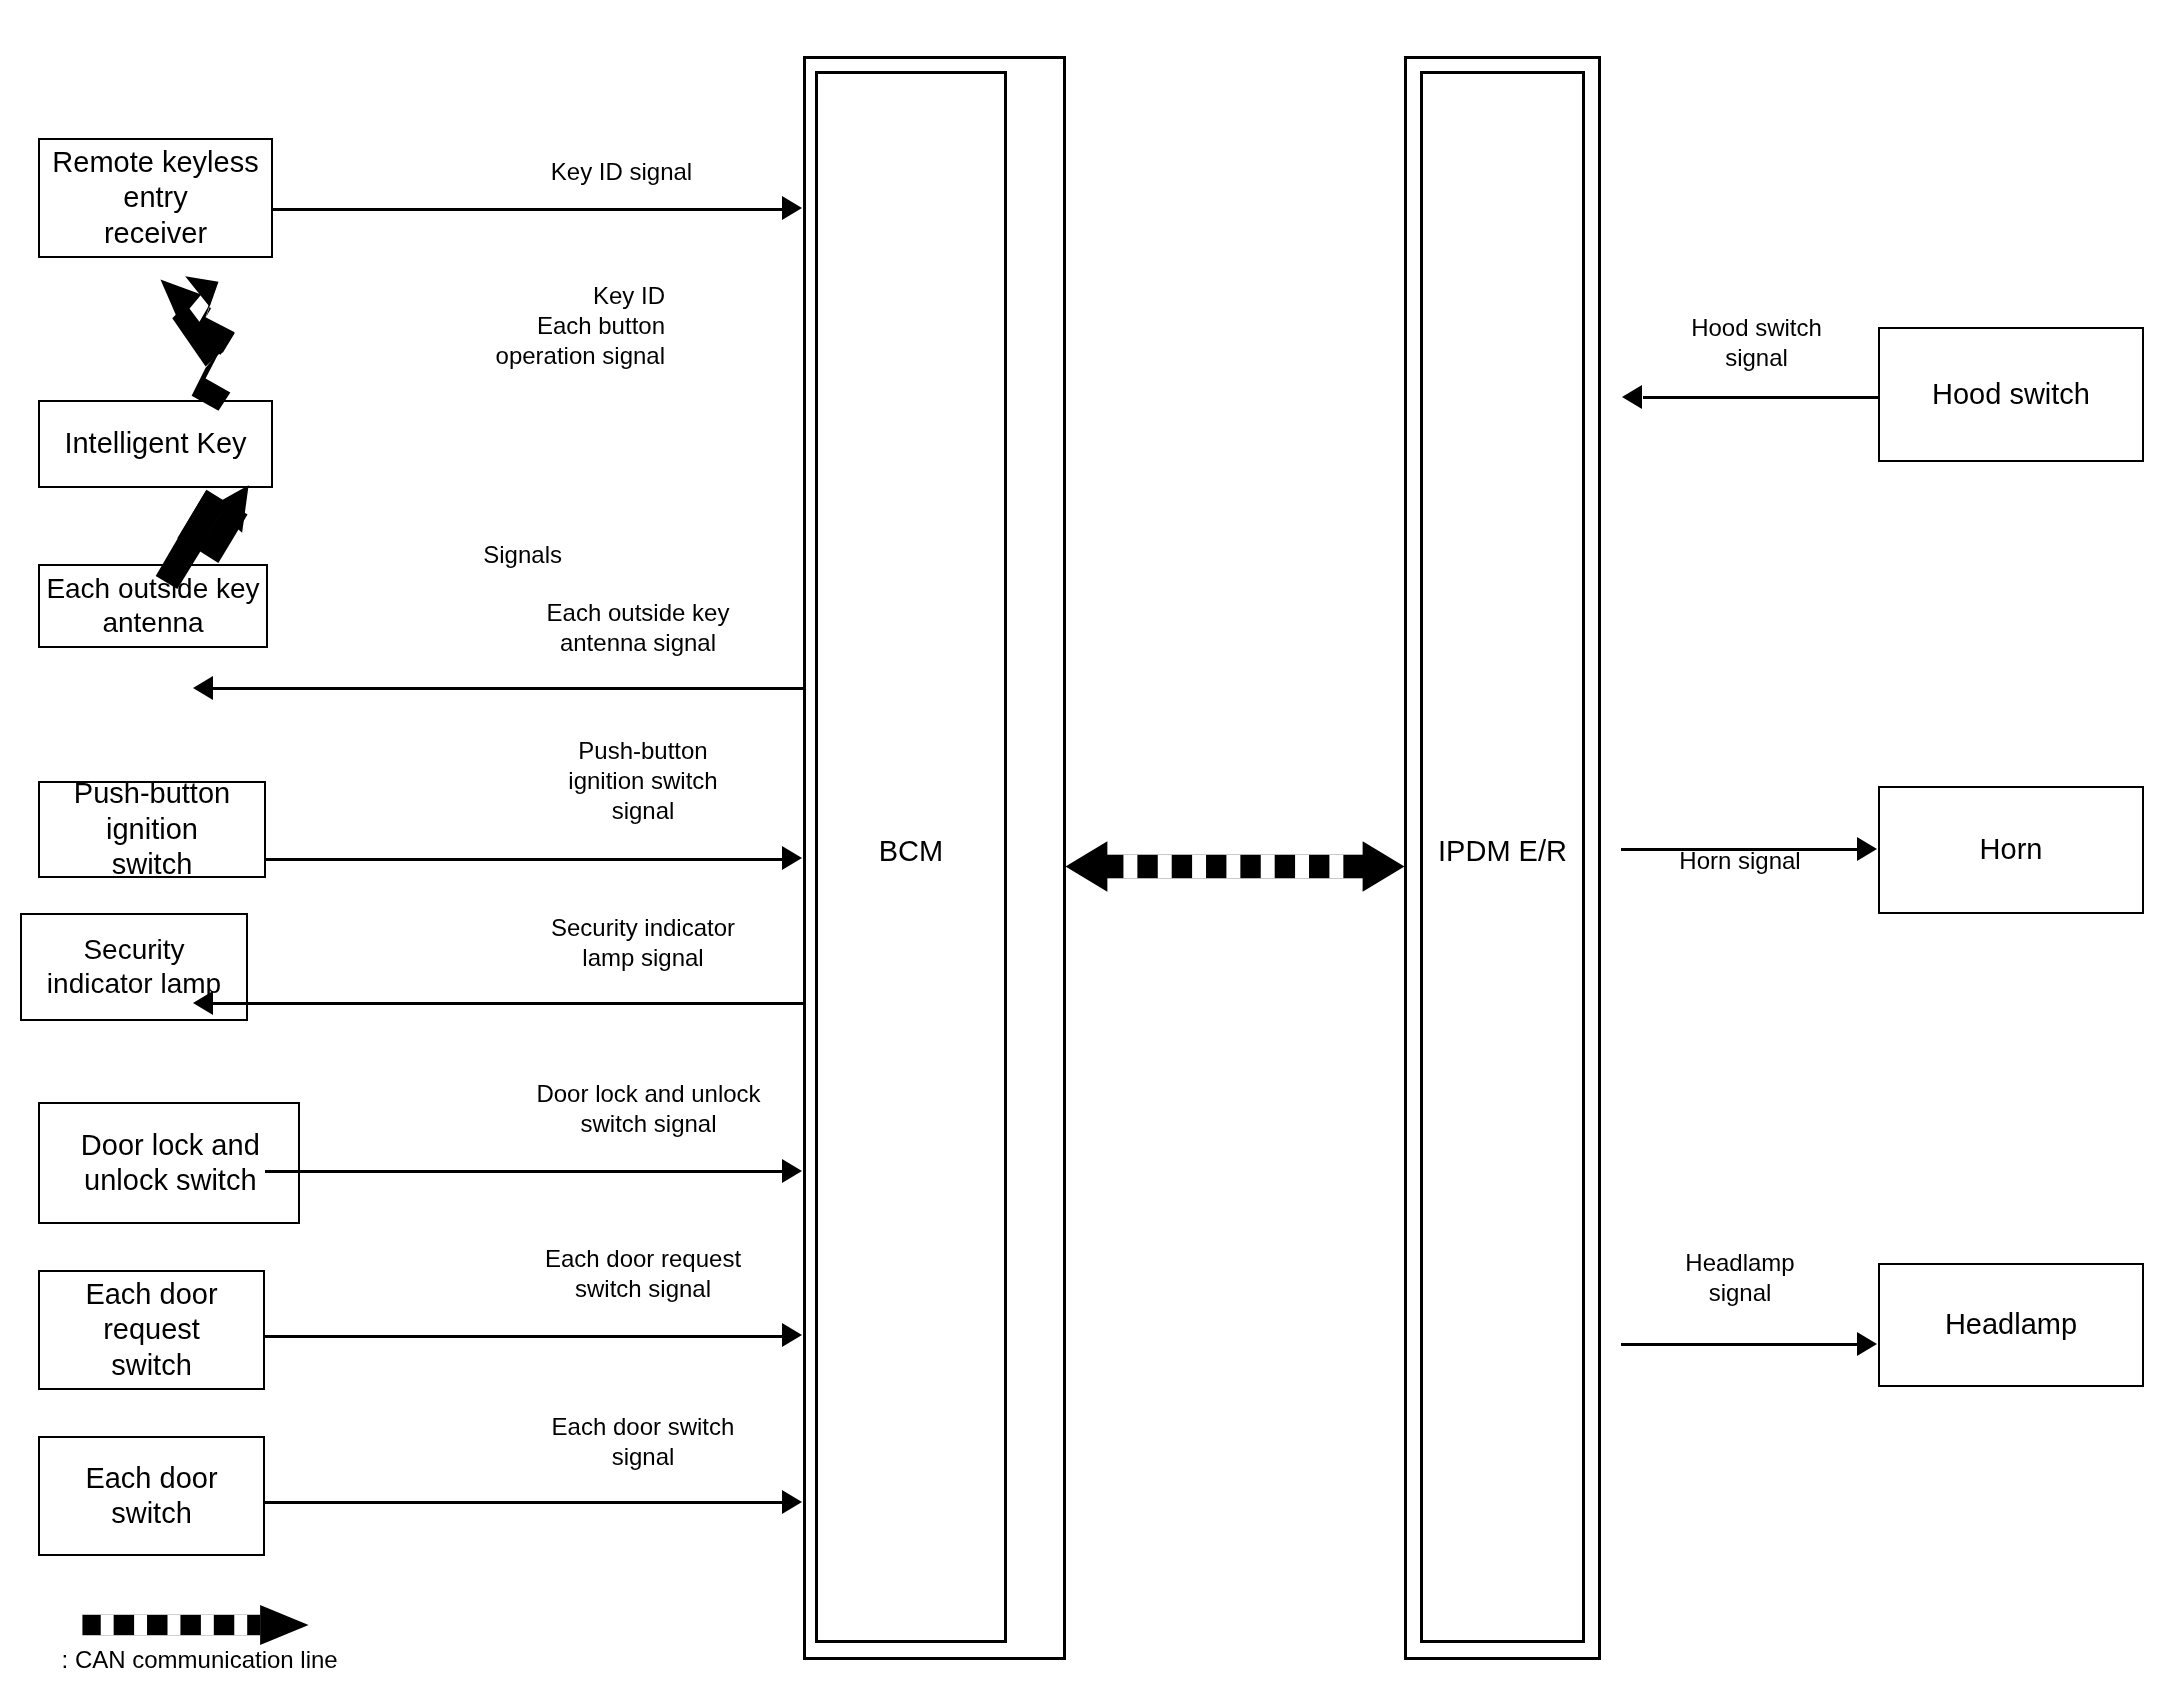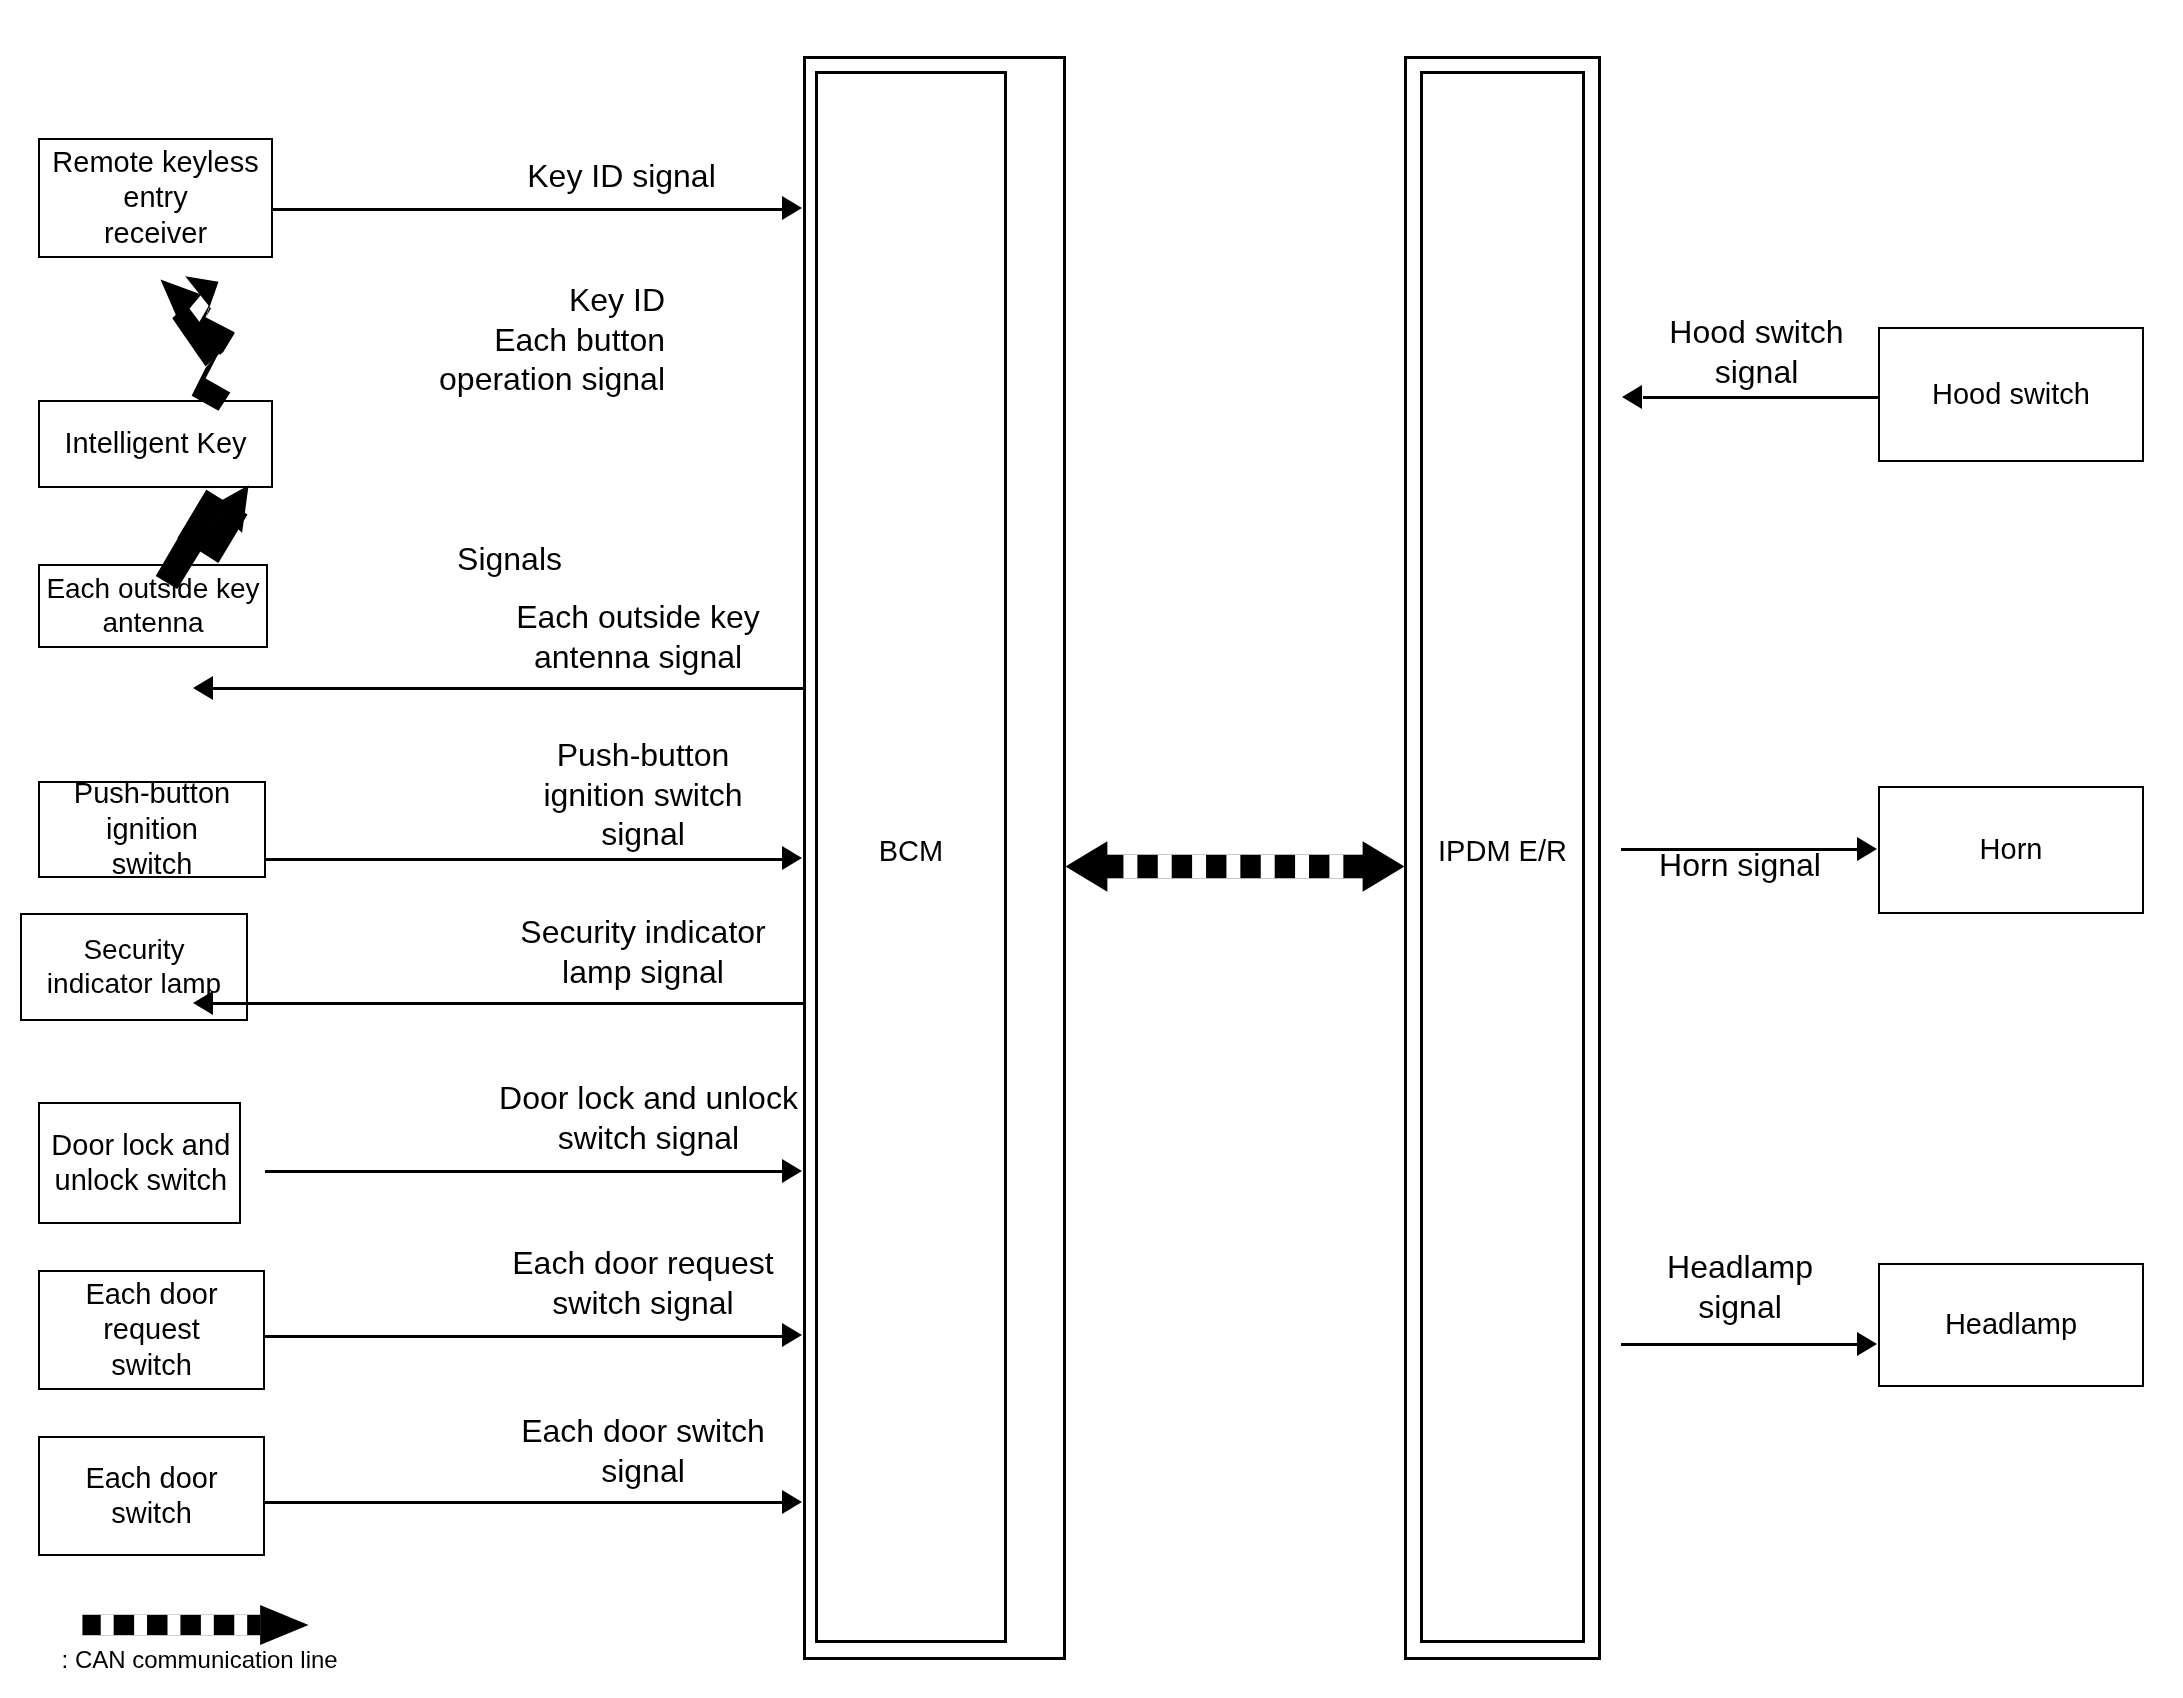--- a/index.html
+++ b/index.html
@@ -65,21 +65,21 @@
   }
   .arrow-left{
     position:absolute;
     width:0;height:0;
     border-top:12.4px solid transparent;
     border-bottom:12.4px solid transparent;
     border-right:20.5px solid #000;
   }
   .sig-label{
     position:absolute;
-    font-size:32px;
+    font-size:24px;
     line-height:1.24;
     text-align:center;
     white-space:pre-line;
   }
   .sig-label.left-al{text-align:right;}
   
   .can-wrap{position:absolute;}
   .legend-row{
     position:absolute;
     display:flex;
@@ -101,21 +101,21 @@
 
   <div class="box" style="left:38px; top:400px; width:235px; height:88px;">Intelligent Key</div>
 
   <div class="box" style="left:38px; top:564px; width:230px; height:84px; font-size:28px;">Each outside key antenna</div>
 
   <div class="box" style="left:38px; top:781px; width:228px; height:97px;">Push-button ignition
 switch</div>
 
   <div class="box" style="left:20px; top:913px; width:228px; height:108px; font-size:28px;">Security indicator lamp</div>
 
-  <div class="box" style="left:38px; top:1102px; width:203px; height:122px;padding-left:8px;">Door lock and
+  <div class="box" style="left:38px; top:1102px; width:262px; height:122px;padding-left:8px;">Door lock and
 unlock switch</div>
 
   <div class="box" style="left:38px; top:1270px; width:227px; height:120px;">Each door request
 switch</div>
 
   <div class="box" style="left:38px; top:1436px; width:227px; height:120px;">Each door switch</div>
 
   <div class="column-outer" style="left:803px; top:56px; width:263px; height:1604px;"></div>
   <div class="column-inner" style="left:815px; top:71px; width:192px; height:1572px;"></div>
   <div class="column-label" style="left:815px; top:835px; width:192px;">BCM</div>

